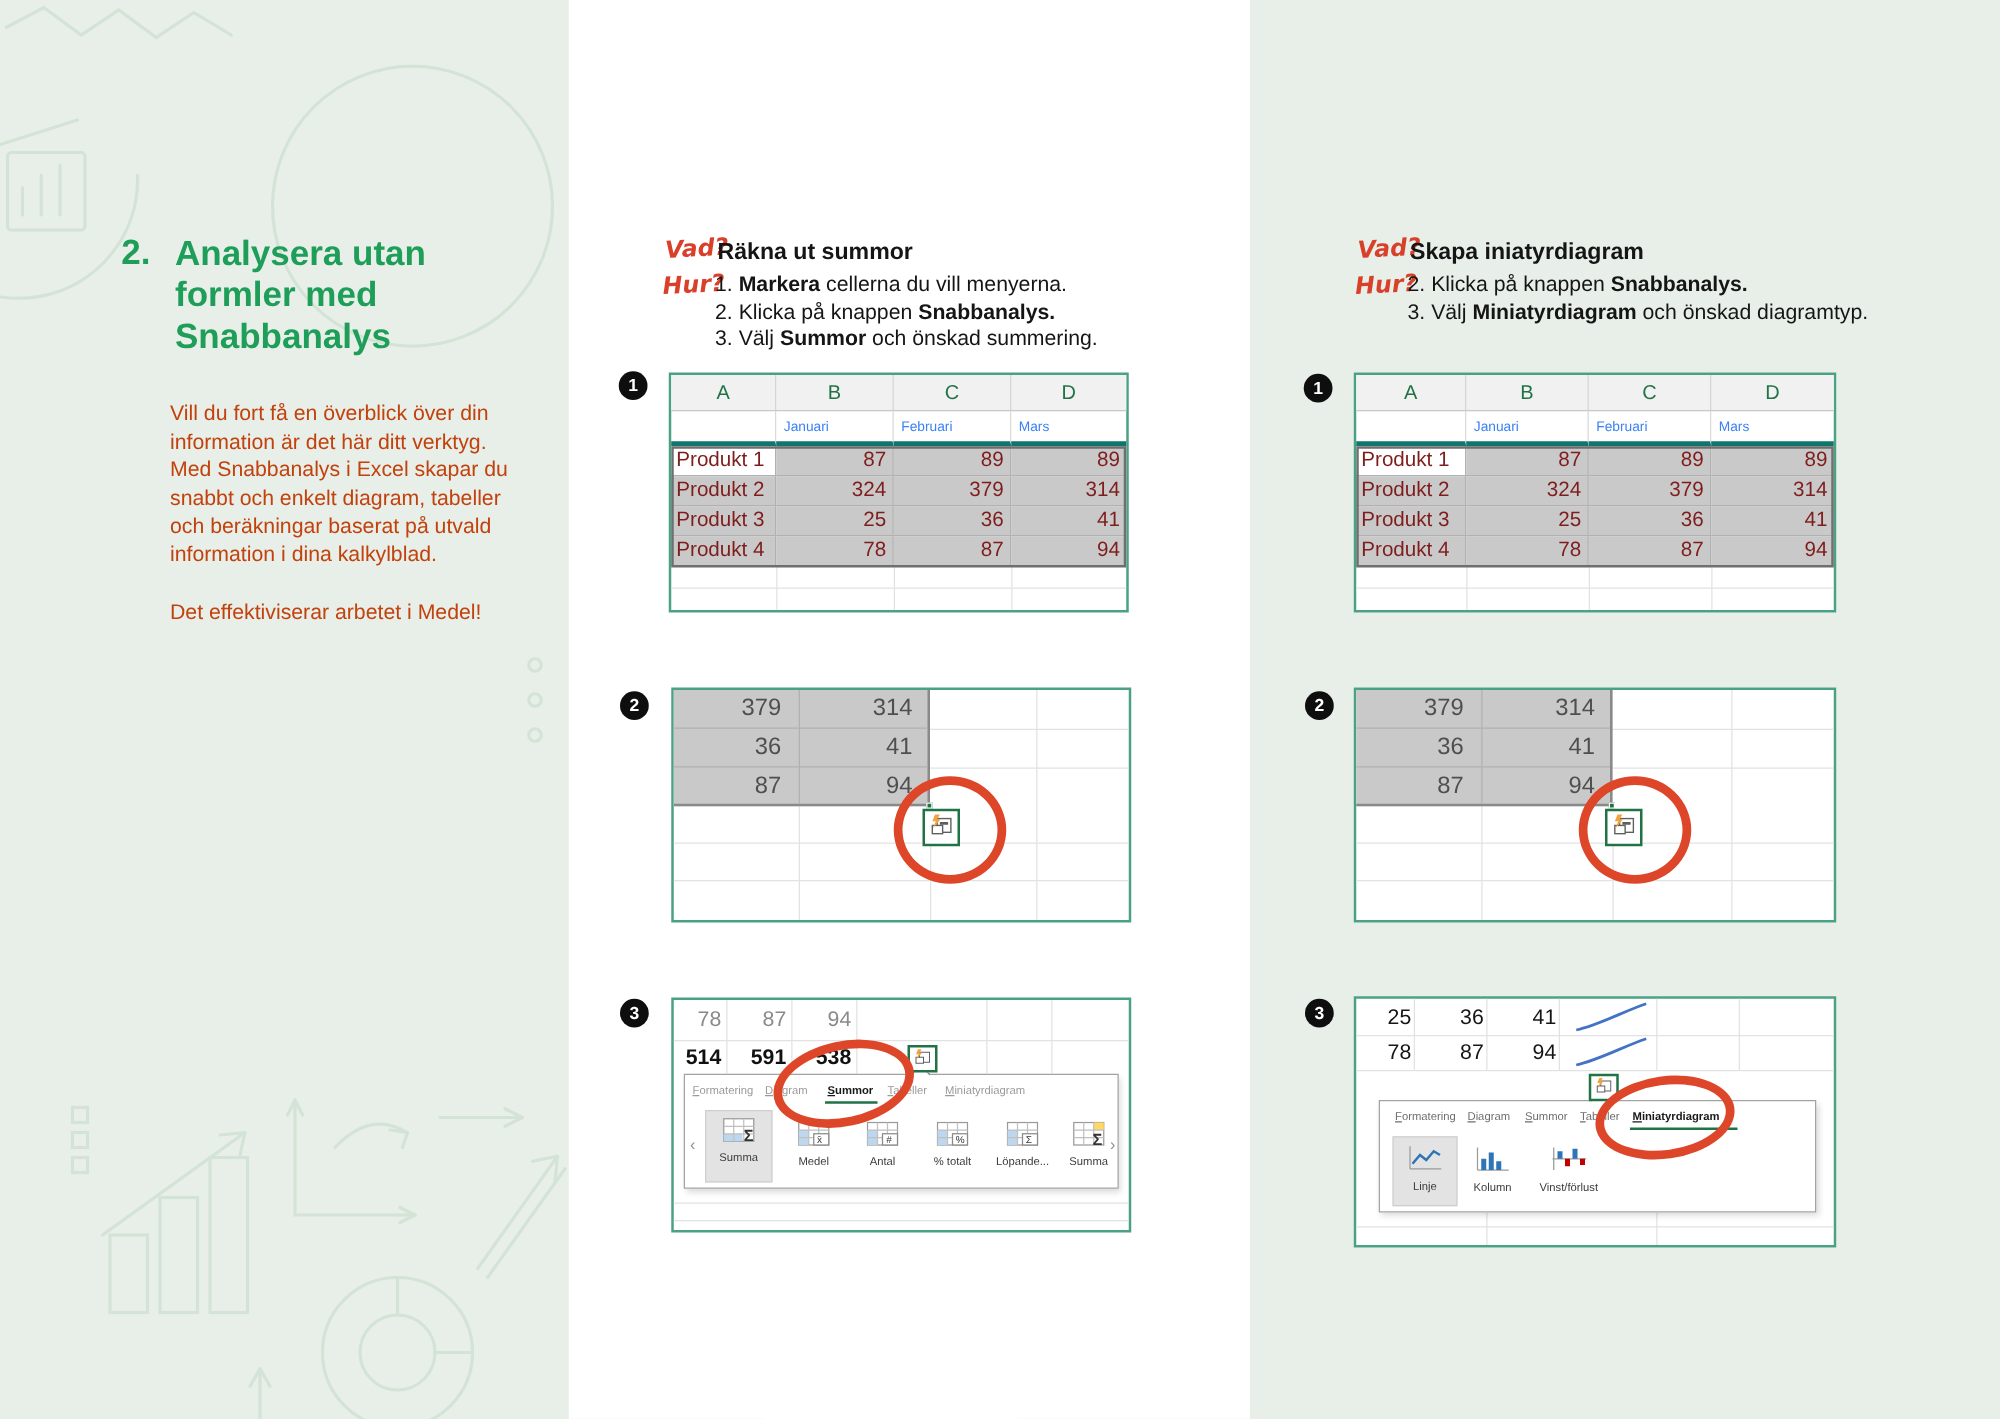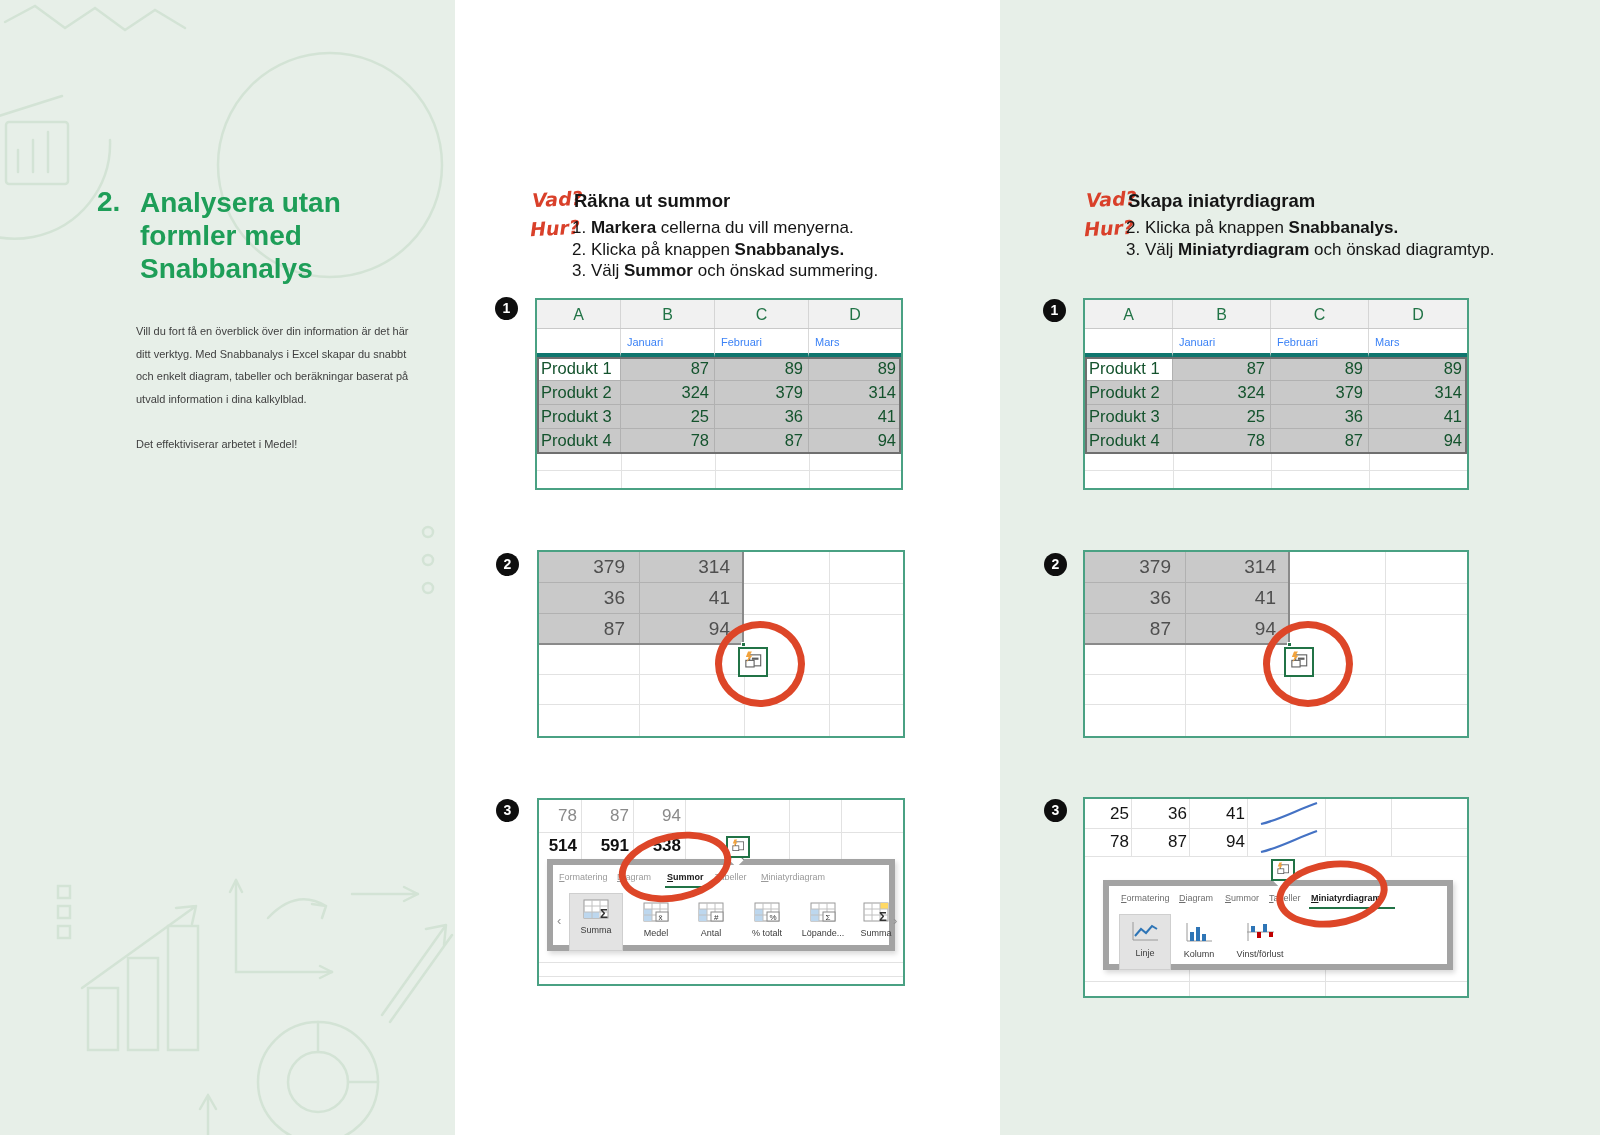--- a/index.html
+++ b/index.html
@@ -3,56 +3,56 @@
 <meta charset="utf-8">
 <style>
   *{box-sizing:border-box;margin:0;padding:0}
   html,body{width:1600px;height:1135px}
   body{position:relative;background:#e7efe8;font-family:"Liberation Sans",sans-serif;overflow:hidden;color:#151515}
   .white-strip{position:absolute;left:455px;top:0;width:545px;height:1135px;background:#fff}
   .doodles{position:absolute;left:0;top:0}
   
   .sb-number{position:absolute;left:97px;top:186px;font-size:28px;font-weight:bold;color:#1e9e58}
   .sb-title{position:absolute;left:140px;top:186px;font-size:28px;line-height:33px;font-weight:bold;color:#1e9e58;white-space:pre-line}
-  .sb-paras{position:absolute;left:136px;top:320px;width:282px;font-size:11px;line-height:22.6px;color:#404040}
+  .sb-paras{position:absolute;left:136px;top:320px;width:282px;font-size:17px;line-height:22.6px;color:#c2410c}
   .sb-paras p{margin-bottom:23px}
   
   .script-q{position:absolute;font-family:"DejaVu Sans",sans-serif;font-style:italic;font-weight:bold;font-size:19px;color:#d9402a;transform:rotate(-3deg)}
   .vad-title{position:absolute;font-size:18.5px;font-weight:bold}
   .steps{position:absolute;font-size:17px;line-height:21.5px}
   
   .nbadge{position:absolute;width:23px;height:23px;border-radius:50%;background:#0e0e0e;color:#fff;font-size:14px;font-weight:bold;text-align:center;line-height:23px}
   
   .box{position:absolute;background:#fff;border:2px solid #4aa183}
   
   .hrow{display:flex;height:29px;background:#f1f1f1;border-bottom:1px solid #c9c9c9}
   .ch{border-right:1px solid #d5d5d5;color:#217346;font-size:16px;line-height:29px;text-align:center}
   .mrow{display:flex;height:28px}
   .mc{border-right:1px solid #d9d9d9;border-bottom:4px solid #0f766e;font-size:11px;line-height:27px;padding-left:6px;color:#3b82f6}
   .drow{display:flex;height:24px}
-  .dl,.dv{background:#c9c9c9;border-right:1px solid #b1b1b1;border-bottom:1px solid #b1b1b1;font-size:16.5px;line-height:23px;color:#14532d}
+  .dl,.dv{background:#c9c9c9;border-right:1px solid #b1b1b1;border-bottom:1px solid #b1b1b1;font-size:16.5px;line-height:23px;color:#7f1d1d}
   .dl{padding-left:4px}
   .dl.active{background:#fff}
   .dv{text-align:right;padding-right:5px}
   .ca{width:84px}.cb{width:94px}.cc{width:94px}.cd{flex:1;border-right:none}
   .rt .ca{width:88px}.rt .cb,.rt .cc{width:98px}
   .selout{position:absolute;left:0;top:57px;width:100%;height:97px;border:2px solid #6f6f6f;pointer-events:none}
   .vl{position:absolute;width:1px;background:#e2e2e2}
   .hl{position:absolute;height:1px;background:#e2e2e2}
   .vl.dk,.hl.dk{background:#b1b1b1}
   
   .gblock{position:absolute;left:0;top:0;width:205px;height:93px;background:#c9c9c9;border-right:2px solid #8a8a8a;border-bottom:2px solid #8a8a8a}
   .snum{position:absolute;text-align:right;color:#4f4f4f;font-size:19px}
   .handle{position:absolute;width:5px;height:5px;background:#217346;border:1px solid #fff}
   
   .qabtn{position:absolute;background:#fff;border:2px solid #217346;z-index:4;display:flex;align-items:center;justify-content:center}
   
   .ring{position:absolute;border:7px solid #dd4628;border-radius:50%;z-index:7;pointer-events:none}
   
-  .qa-panel{position:absolute;background:#fff;border:6px solid #a3a3a3;box-shadow:2px 3px 5px rgba(0,0,0,.15);z-index:2}
+  .qa-panel{position:absolute;background:#fff;border:1px solid #a3a3a3;box-shadow:2px 3px 5px rgba(0,0,0,.15);z-index:2}
   .notch{position:absolute;width:11px;height:11px;background:#fff;border-left:1px solid #7d7d7d;border-top:1px solid #7d7d7d;transform:rotate(45deg);z-index:3}
   .tab{position:absolute;font-size:9px;color:#9a9a9a;white-space:nowrap}
   .tab.sel{color:#191919;font-weight:bold}
   .greenbar{position:absolute;height:2px;background:#217346}
   .tile{position:absolute;text-align:center;padding-top:5px}
   .tile.sel{background:#e3e3e3;border:1px solid #cfcfcf}
   .tile .lbl{font-size:9px;color:#3c3c3c;margin-top:2px;white-space:nowrap}
   .chev{position:absolute;color:#909090;font-size:13px}
   .s3num{position:absolute;text-align:right;font-size:17px}
   .gray-n{color:#8a8a8a}

